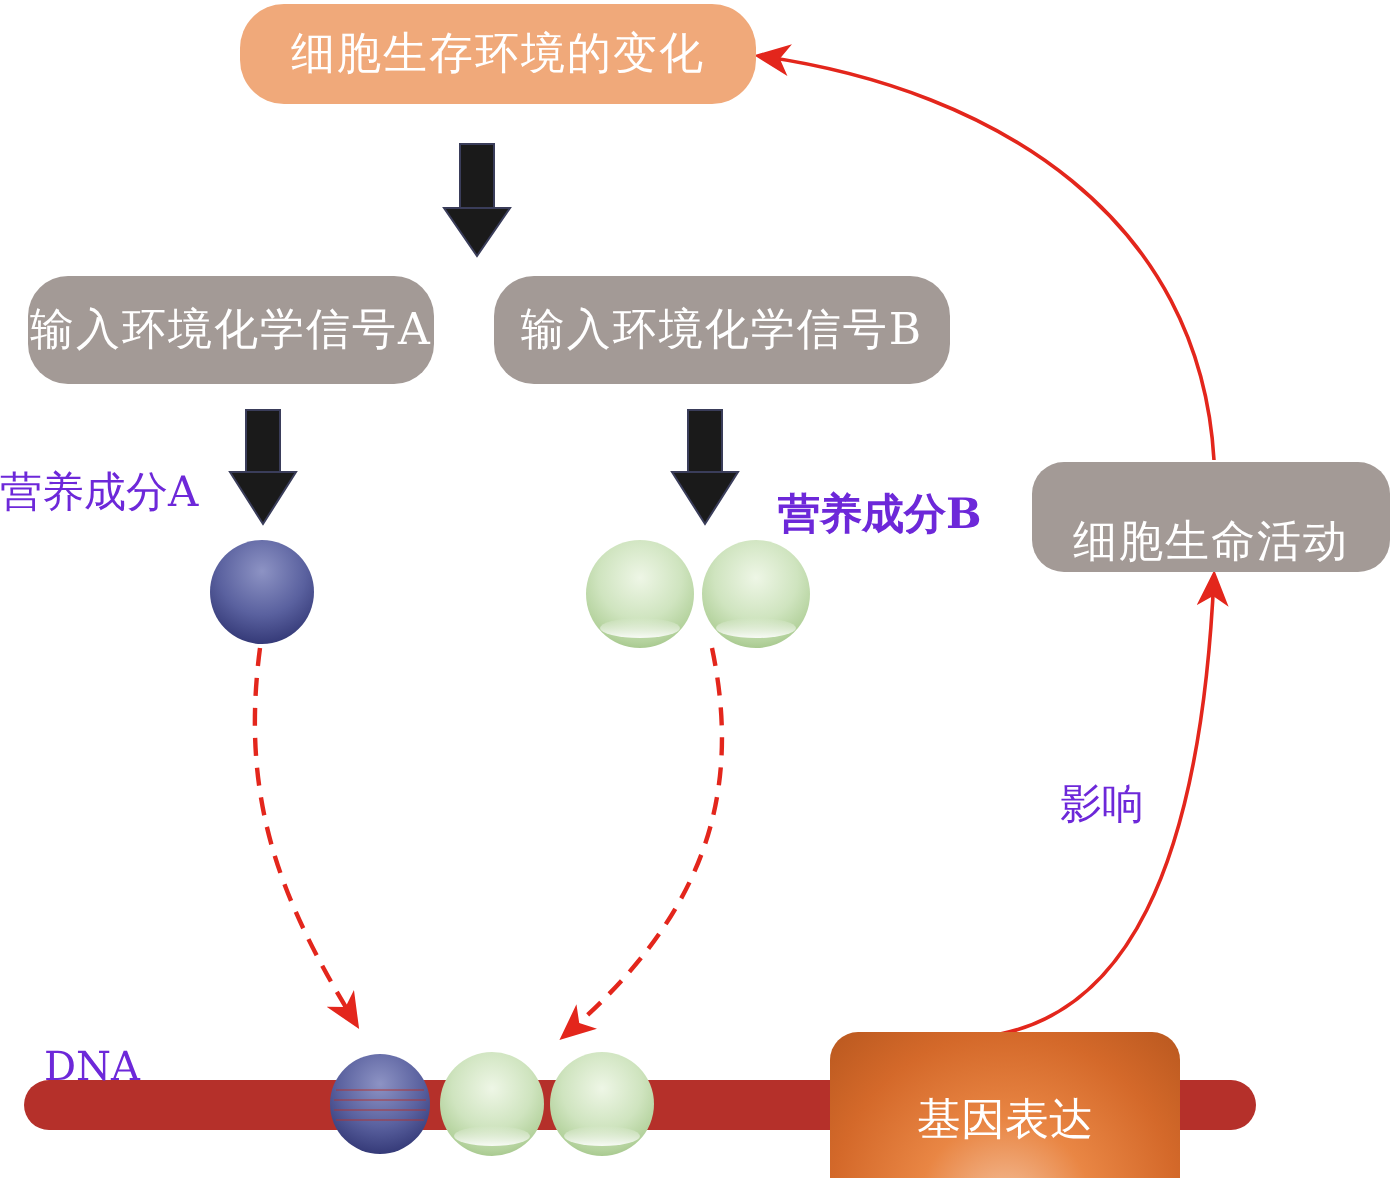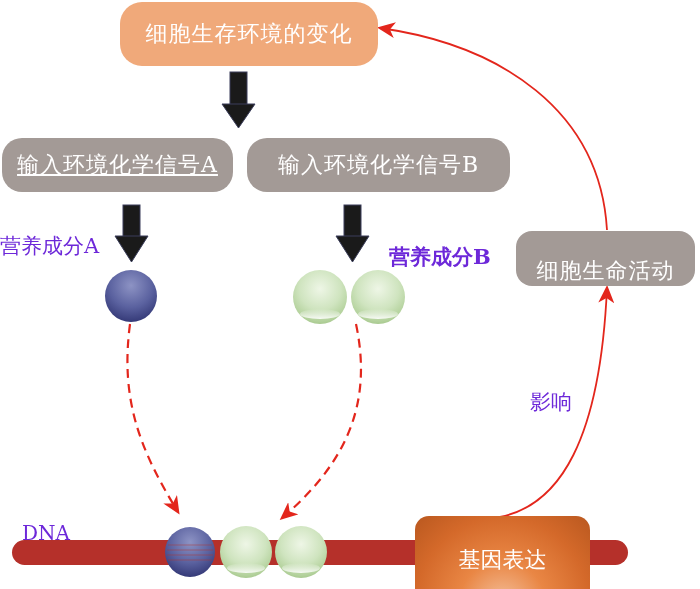--- a/index.html
+++ b/index.html
@@ -1,23 +1,23 @@
 <!DOCTYPE html>
 <html><head>
 <meta charset="utf-8">
 <style>
   html, body { margin: 0; padding: 0; background: #ffffff; }
   body { width: 700px; height: 589px; position: relative; overflow: hidden;
          font-family: "DejaVu Serif", "Liberation Serif", serif; }
   .pill { position: absolute; display: flex; align-items: center; justify-content: center;
           color: #ffffff; font-size: 22px; letter-spacing: 1px; white-space: nowrap; }
-  .pill-top { left: 120px; top: 2px; width: 258px; height: 64px; border-radius: 22px; background: #F0A97A; }
+  .pill-top { left: 120px; top: 2px; width: 258px; height: 50px; border-radius: 22px; background: #F0A97A; }
   .pill-gray { top: 138px; height: 54px; border-radius: 20px; background: #A39A96; }
-  .pill-a { left: 2px; width: 231px; text-decoration: underline; }
-  .pill-b { left: 247px; width: 263px; }
+  .pill-a { left: 14px; width: 203px; }
+  .pill-b { left: 247px; width: 228px; }
   .pill-life { left: 516px; top: 231px; width: 179px; height: 55px; border-radius: 16px; background: #A39A96; align-items: flex-end; }
   .label { position: absolute; color: #6d28d9; font-size: 21px; white-space: nowrap; }
   .gene-box { position: absolute; left: 415px; top: 516px; width: 175px; height: 88px; border-radius: 14px;
               background: radial-gradient(ellipse at 50% 100%, #f4c09c 0%, #e98644 35%, #d4692a 70%, #b9581f 100%);
               display: flex; align-items: center; justify-content: center; color: #ffffff; font-size: 22px; }
   svg { position: absolute; left: 0; top: 0; }
 </style>
 </head>
 <body>
 

